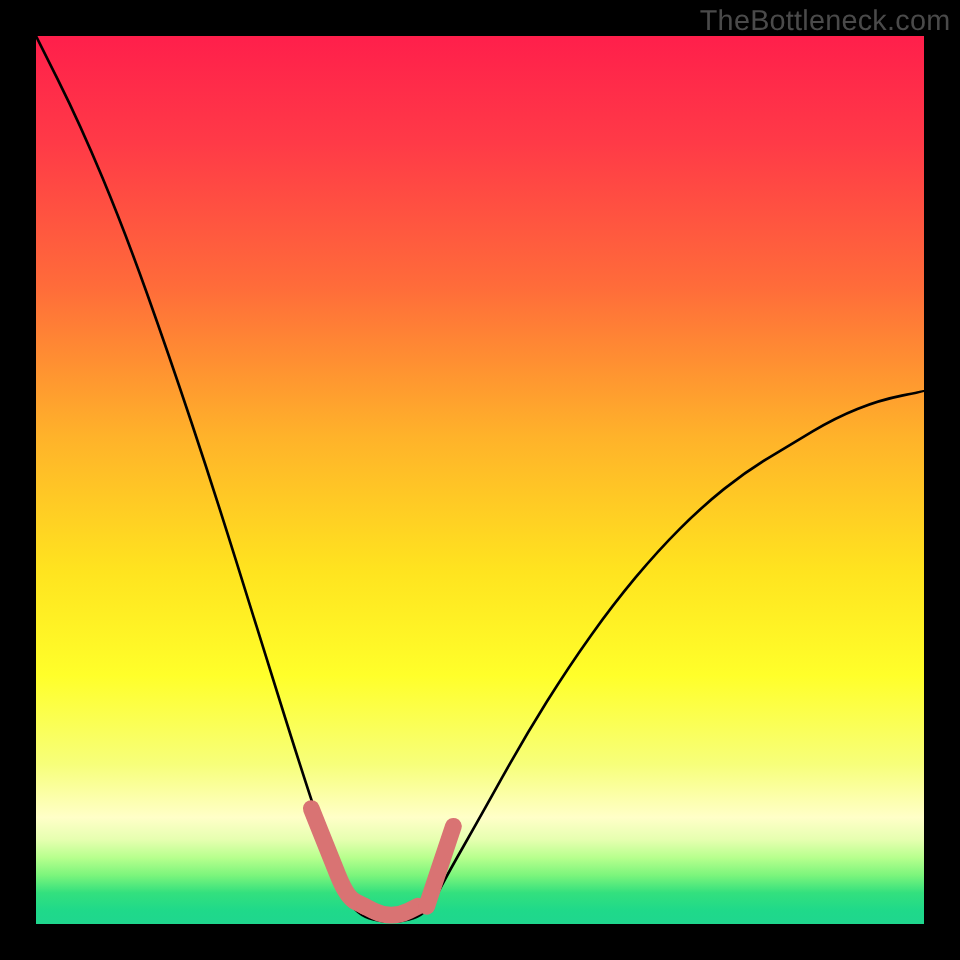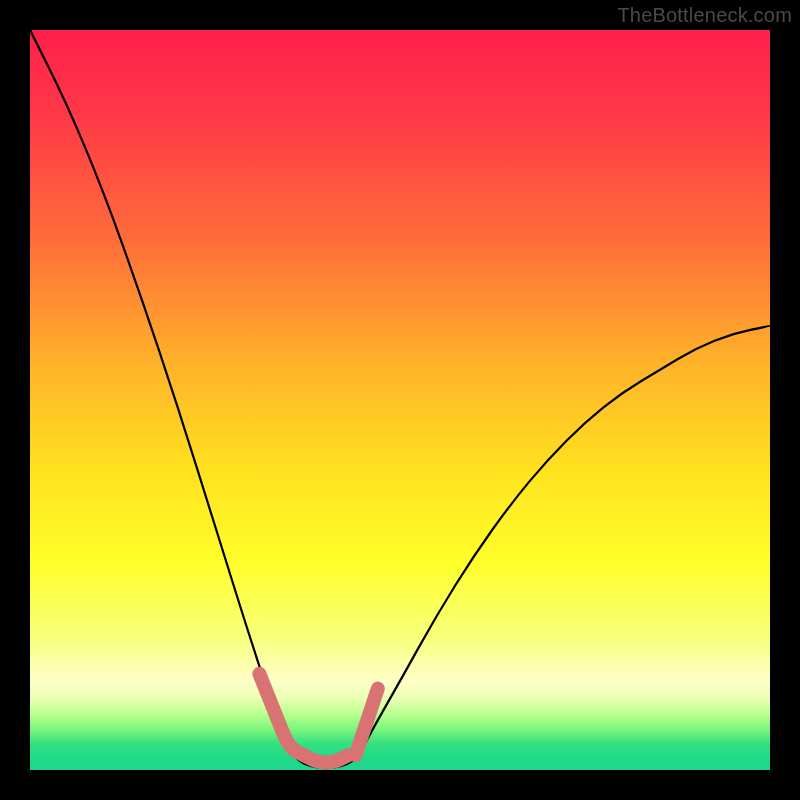--- a/index.html
+++ b/index.html
@@ -27,21 +27,21 @@
   }
   .gradient-bg {
     position: absolute;
     left: 0; top: 0; right: 0; bottom: 0;
   }
   .watermark {
     position: absolute;
     top: 4px;
     right: 8px;
     color: #4a4a4a;
-    font-size: 20px;
+    font-size: 24px;
     font-weight: 500;
     letter-spacing: 0.2px;
   }
   svg.curves {
     position: absolute;
     left: 0; top: 0;
     width: 740px;
     height: 740px;
     overflow: visible;
   }

